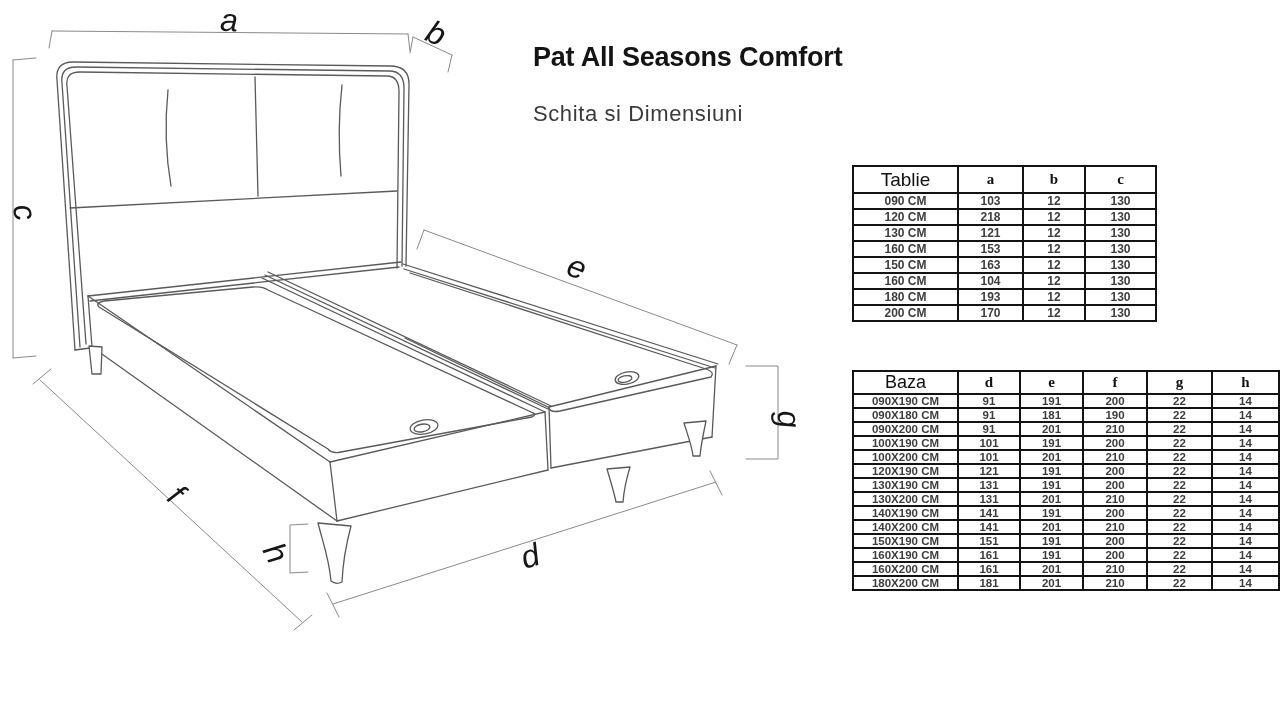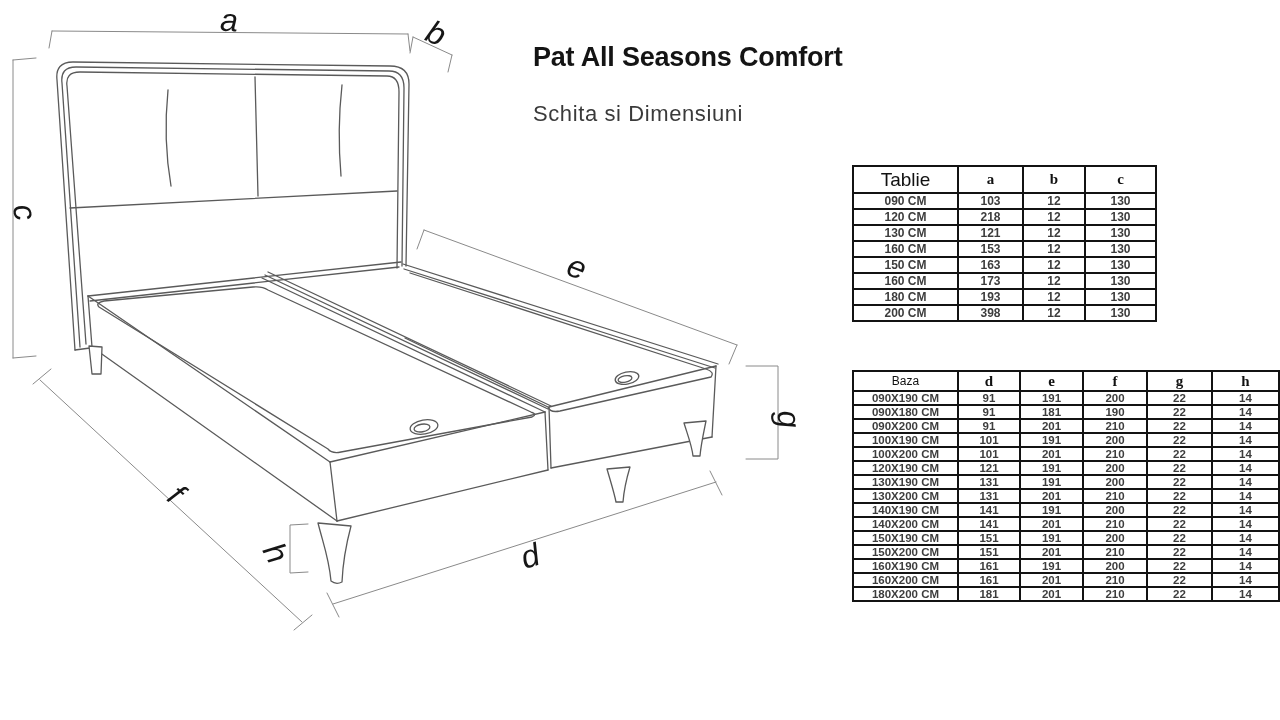--- a/index.html
+++ b/index.html
@@ -30,21 +30,21 @@
   .dim-col { font-family:"Liberation Serif", serif; font-weight:700; color:#111; font-size:15px; }
   .spec-table td { font-family:"Liberation Sans", sans-serif; font-weight:700; color:#3d3d3d; }
 
   #table-tablie { left:852px; top:165px; width:303px; }
   #table-tablie .table-title { font-size:19px; }
   #table-tablie thead tr { height:27px; }
   #table-tablie tbody tr { height:16px; }
   #table-tablie td { font-size:12px; }
 
   #table-baza { left:852px; top:370px; width:426px; }
-  #table-baza .table-title { font-size:12px;border-radius:11px; }
+  #table-baza .table-title { font-size:18px;border-radius:11px; }
   #table-baza thead tr { height:20px; }
   #table-baza tbody tr { height:14px; }
   #table-baza td { font-size:11.5px; }
 </style>
 </head>
 <body>
 
 <div class="page">
 
   <svg class="diagram" width="820" height="720" viewBox="0 0 820 720" xmlns="http://www.w3.org/2000/svg">
@@ -198,35 +198,35 @@
 
         <tr>
           <td>150 CM</td>
           <td>163</td>
           <td>12</td>
           <td>130</td>
         </tr>
 
         <tr>
           <td>160 CM</td>
-          <td>173</td>
+          <td>104</td>
           <td>12</td>
           <td>130</td>
         </tr>
 
         <tr>
           <td>180 CM</td>
           <td>193</td>
           <td>12</td>
           <td>130</td>
         </tr>
 
         <tr>
           <td>200 CM</td>
-          <td>398</td>
+          <td>170</td>
           <td>12</td>
           <td>130</td>
         </tr>
       </tbody>
   </table>
 
   <table class="spec-table" id="table-baza">
     <colgroup>
         <col style="width:105px">
         <col style="width:62px">
@@ -340,28 +340,20 @@
 
         <tr>
           <td>150X190 CM</td>
           <td>151</td>
           <td>191</td>
           <td>200</td>
           <td>22</td>
           <td>14</td>
         </tr>
 
-        <tr>
-          <td>150X200 CM</td>
-          <td>151</td>
-          <td>201</td>
-          <td>210</td>
-          <td>22</td>
-          <td>14</td>
-        </tr>
 
         <tr>
           <td>160X190 CM</td>
           <td>161</td>
           <td>191</td>
           <td>200</td>
           <td>22</td>
           <td>14</td>
         </tr>
 

